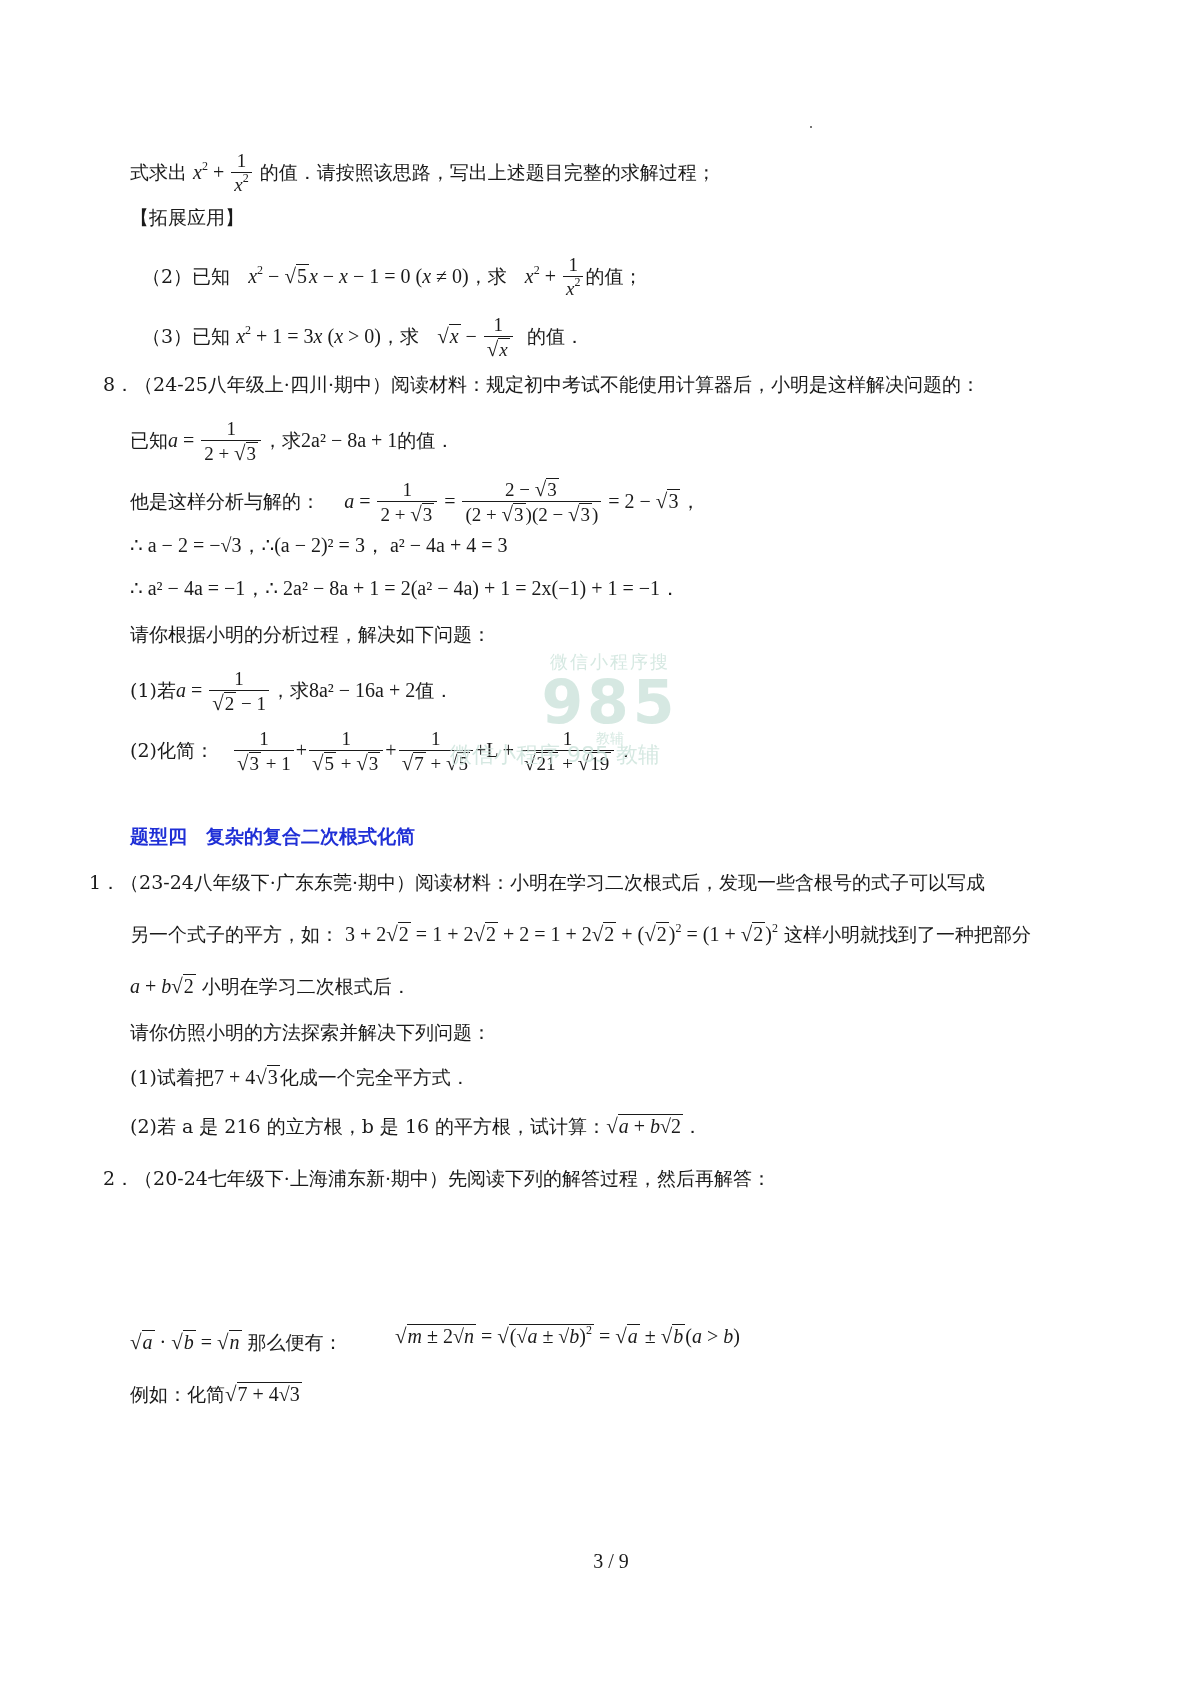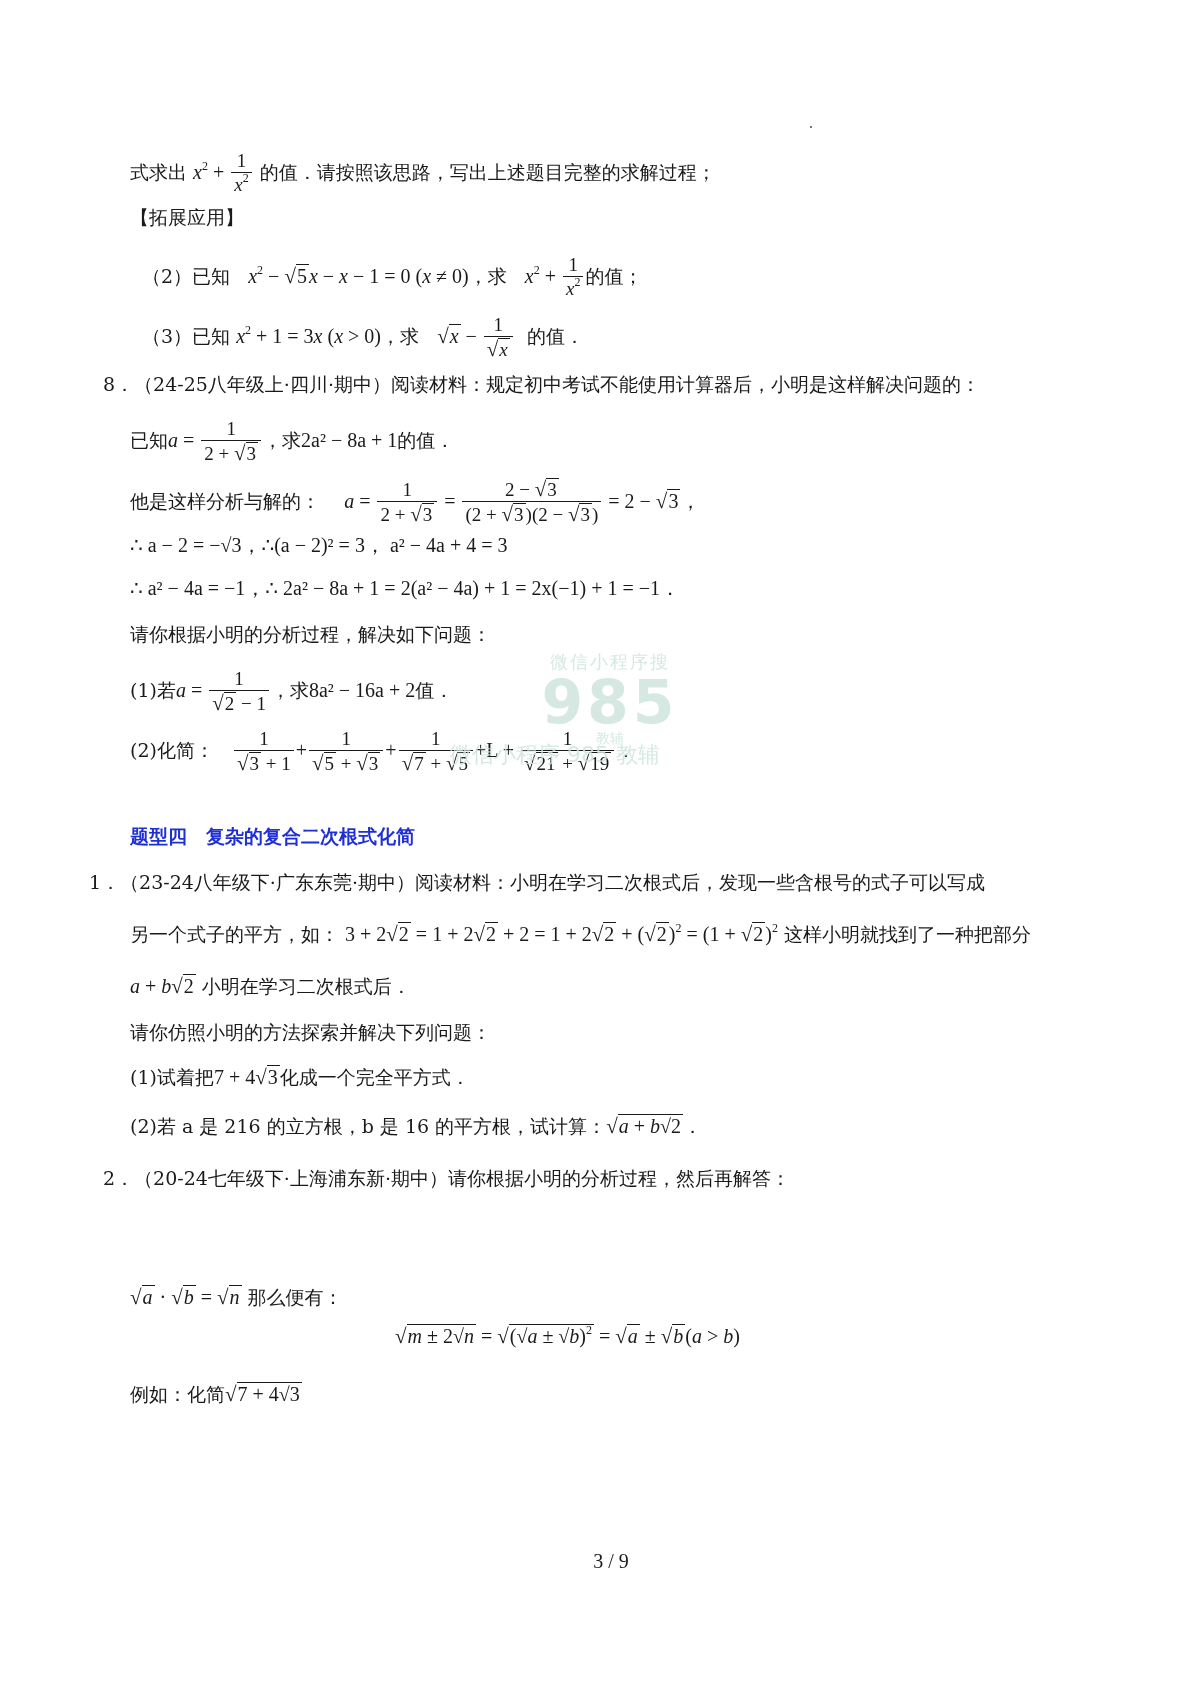--- a/index.html
+++ b/index.html
@@ -113,25 +113,25 @@
 
   <div class="line" style="left:130px;top:1063px;">
     <span>(1)试着把</span><span class="m">7 + 4<span class="sqrt"><span class="rad">√</span><span class="under">3</span></span></span><span>化成一个完全平方式．</span>
   </div>
 
   <div class="line" style="left:130px;top:1112px;">
     <span>(2)若 a 是 216 的立方根，b 是 16 的平方根，试计算：</span><span class="m"><span class="sqrt"><span class="rad">√</span><span class="under"><span class="i">a</span> + <span class="i">b</span>√2</span></span></span><span>．</span>
   </div>
 
   <div class="line" style="left:103px;top:1164px;">
-    <span>2．</span><span>（20-24七年级下·上海浦东新·期中）</span><span>请你根据小明的分析过程，然后再解答：</span>
+    <span>2．</span><span>（20-24七年级下·上海浦东新·期中）</span><span>先阅读下列的解答过程，然后再解答：</span>
   </div>
 
 
-  <div class="line" style="left:130px;top:1283px;text-align:center;">
+  <div class="line" style="left:130px;top:1328px;text-align:center;">
     <span class="m"><span class="sqrt"><span class="rad">√</span><span class="under i">a</span></span> · <span class="sqrt"><span class="rad">√</span><span class="under i">b</span></span> = <span class="sqrt"><span class="rad">√</span><span class="under i">n</span></span></span>
     <span>那么便有：</span>
   </div>
 
   <div class="line m" style="left:395px;top:1322px;">
     <span class="sqrt"><span class="rad">√</span><span class="under"><span class="i">m</span> ± 2√<span class="i">n</span></span></span> = <span class="sqrt"><span class="rad">√</span><span class="under">(√<span class="i">a</span> ± √<span class="i">b</span>)<sup>2</sup></span></span> = <span class="sqrt"><span class="rad">√</span><span class="under i">a</span></span> ± <span class="sqrt"><span class="rad">√</span><span class="under i">b</span></span>(<span class="i">a</span> &gt; <span class="i">b</span>)
   </div>
 
   <div class="line" style="left:130px;top:1380px;">
     <span>例如：化简</span><span class="m"><span class="sqrt"><span class="rad">√</span><span class="under">7 + 4√3</span></span></span>

